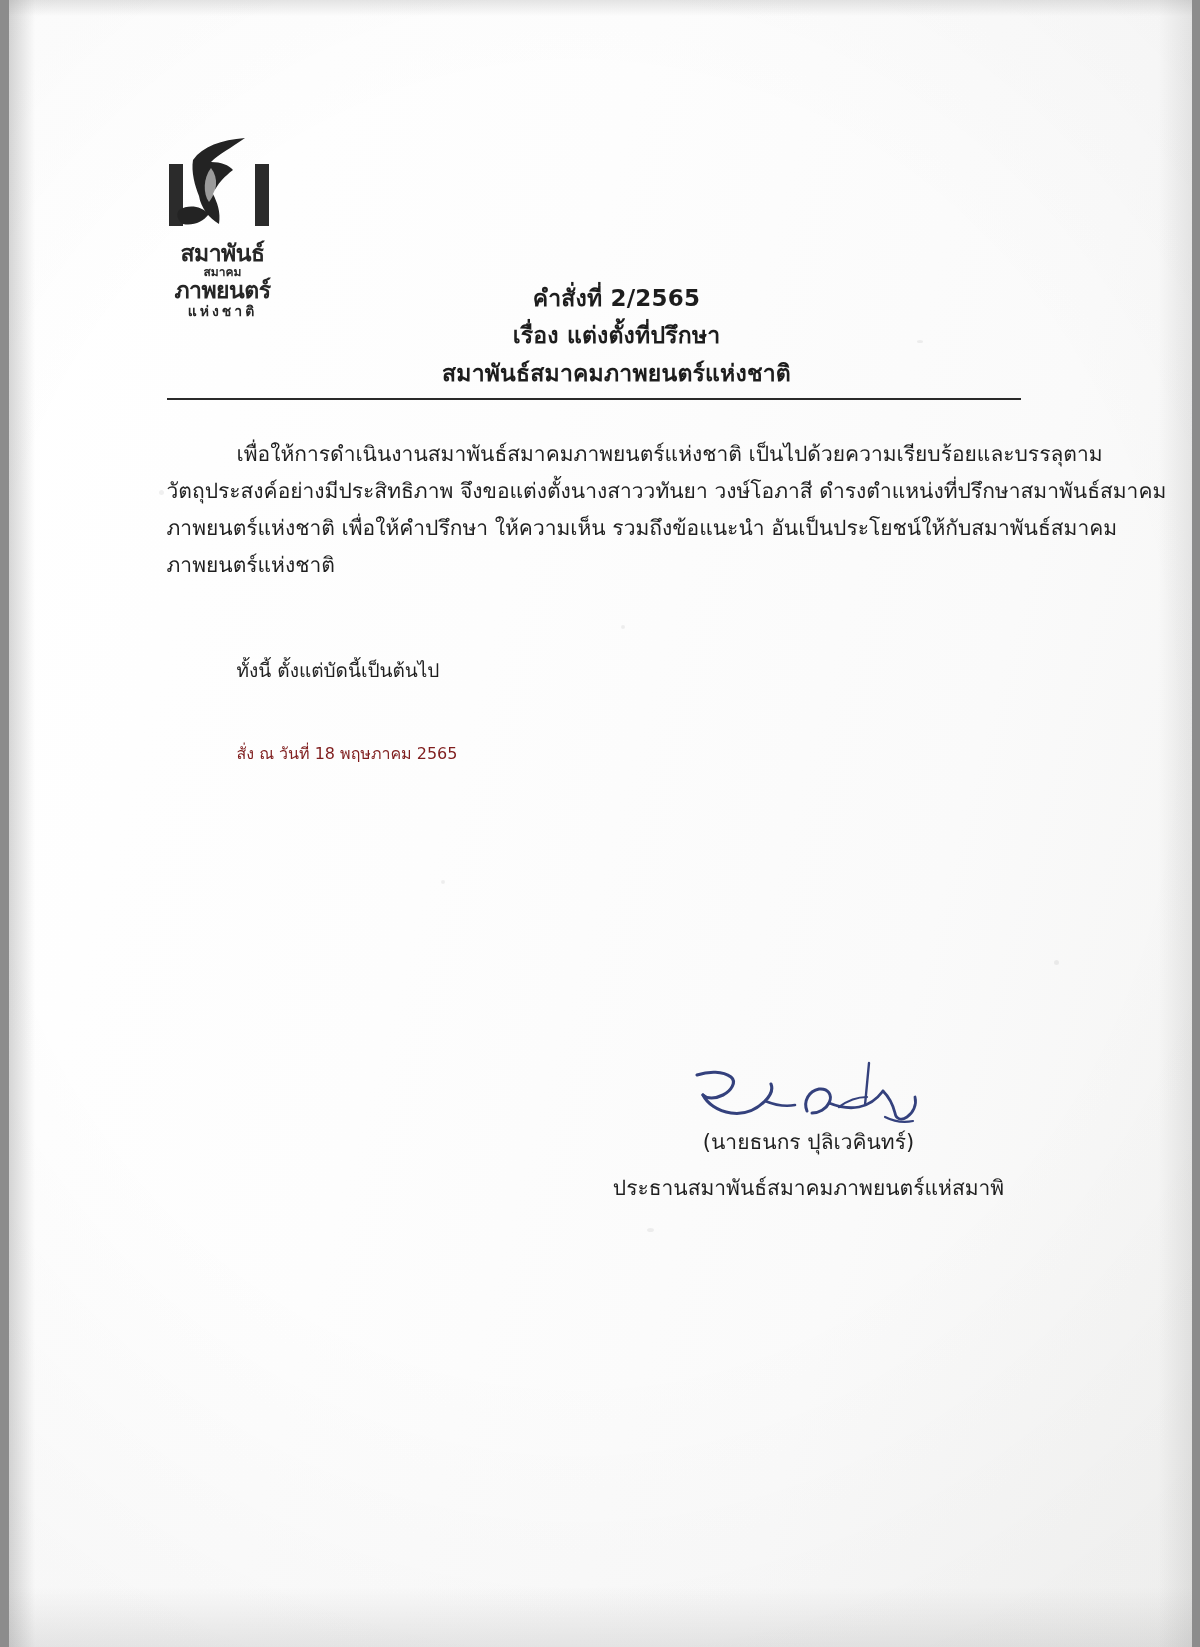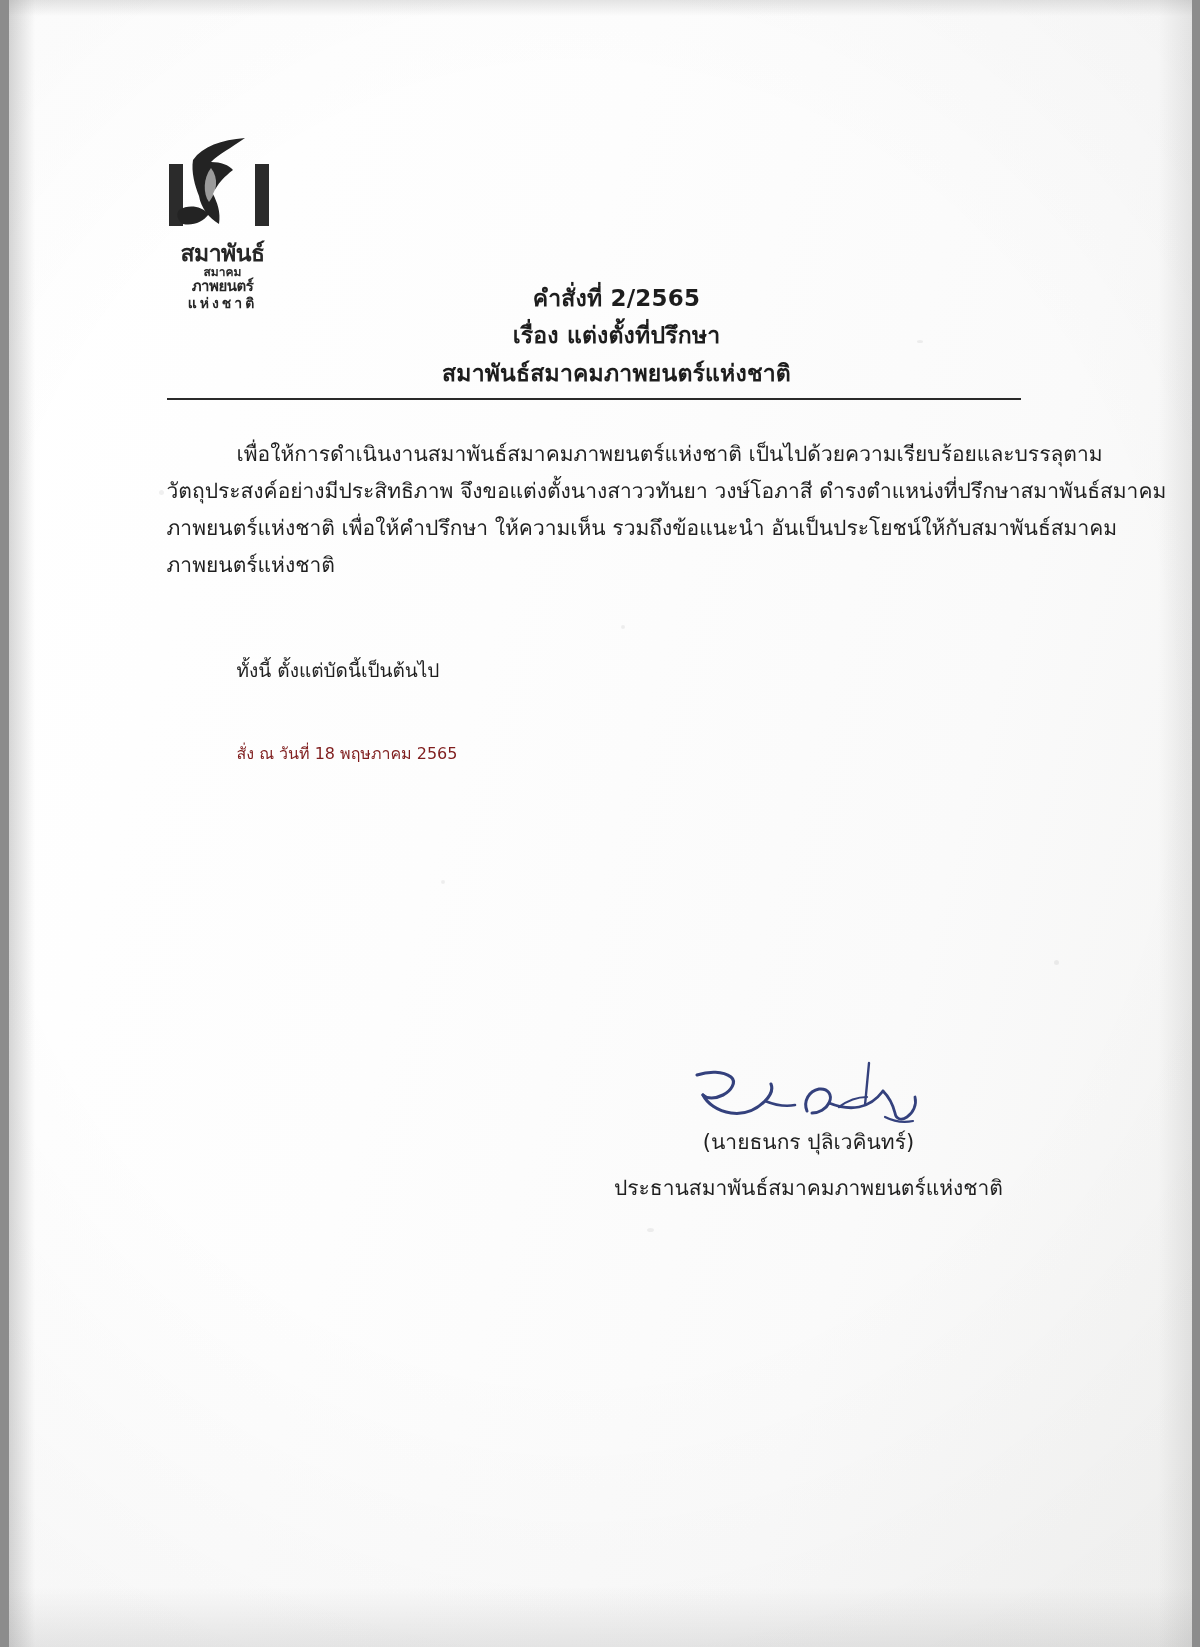--- a/index.html
+++ b/index.html
@@ -71,21 +71,21 @@
   }
   .logo-text {
     width: 128px;
     text-align: center;
     color: #262626;
     font-weight: bold;
     line-height: 1.0;
   }
   .logo-l1 { font-size: 23px; letter-spacing: -0.5px; }
   .logo-l2 { font-size: 12px; letter-spacing: 0px; margin-top: 1px; }
-  .logo-l3 { font-size: 15px; letter-spacing: -0.5px; margin-top: 1px; }
+  .logo-l3 { font-size: 23px; letter-spacing: -0.5px; margin-top: 1px; }
   .logo-l4 { font-size: 14px; letter-spacing: 3px; margin-top: 2px; }
 
   
   .header {
     position: absolute;
     left: 0;
     top: 280px;
     width: 1200px;
     text-align: center;
     color: #1d1d1d;
@@ -252,16 +252,16 @@
           <path d="M150 48 C 160 52, 170 54, 180 52 C 190 50, 198 44, 204 36" stroke-width="2.8"></path>
           <path d="M186 50 L 190 8" stroke-width="2.4"></path>
           <path d="M204 36 C 210 42, 214 50, 216 58 C 217 64, 222 66, 228 62 C 234 58, 238 50, 236 42" stroke-width="2.8"></path>
           <path d="M160 52 C 168 46, 178 42, 188 42" stroke-width="2.2"></path>
           <path d="M206 62 C 214 66, 224 68, 234 66" stroke-width="2.2"></path>
         </g>
       </svg>
       <div class="sig-name">(นายธนกร ปุลิเวคินทร์)</div>
     </div>
 
-    <div class="sig-title">ประธานสมาพันธ์สมาคมภาพยนตร์แห่งชาติ</div>
+    <div class="sig-title">ประธานสมาพันธ์สมาคมภาพยนตร์แห่สมาพิ</div>
 
   </div>
 </div>
 
 </body></html>

